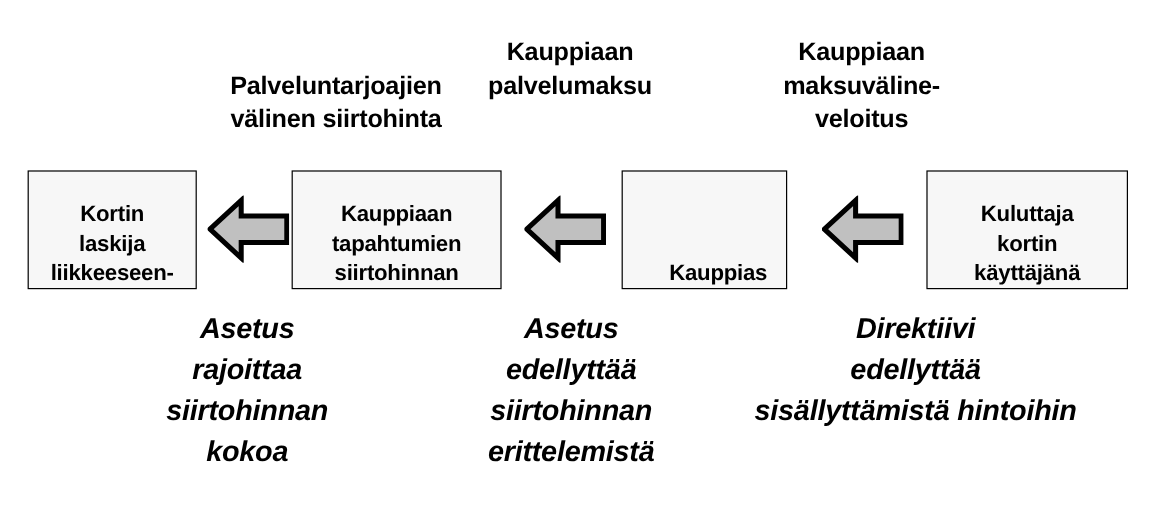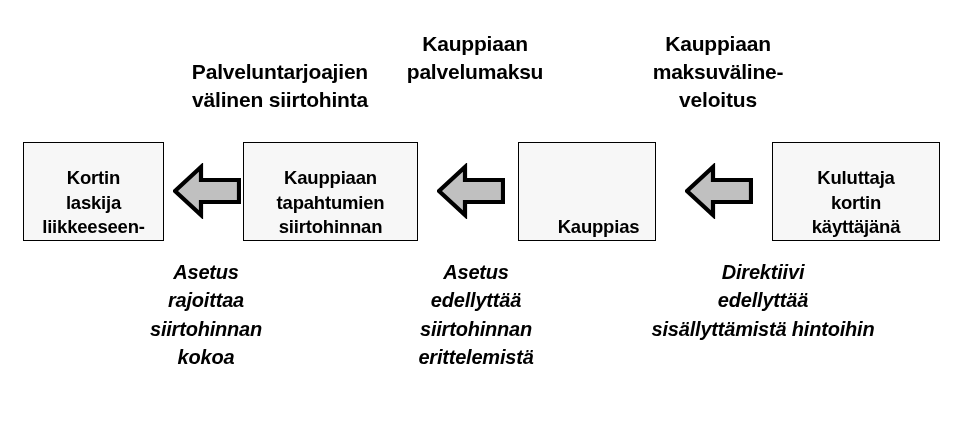--- a/index.html
+++ b/index.html
@@ -68,21 +68,21 @@
   #flow-arrow-1 { left: 437px; }
   #flow-arrow-2 { left: 685px; }
 
   
   .bottom-label {
     position: absolute;
     top: 258px;
     text-align: center;
     font-weight: bold;
     font-style: italic;
-    font-size: 20px;
+    font-size: 24px;
     line-height: 1.42;
     color: #000000;
     letter-spacing: -0.2px;
   }
   #bottom-label-0 { left: 106px; width: 200px; }
   #bottom-label-1 { left: 378px; width: 196px; }
   #bottom-label-2 { left: 608px; width: 310px; }
 </style>
 </head>
 <body>

